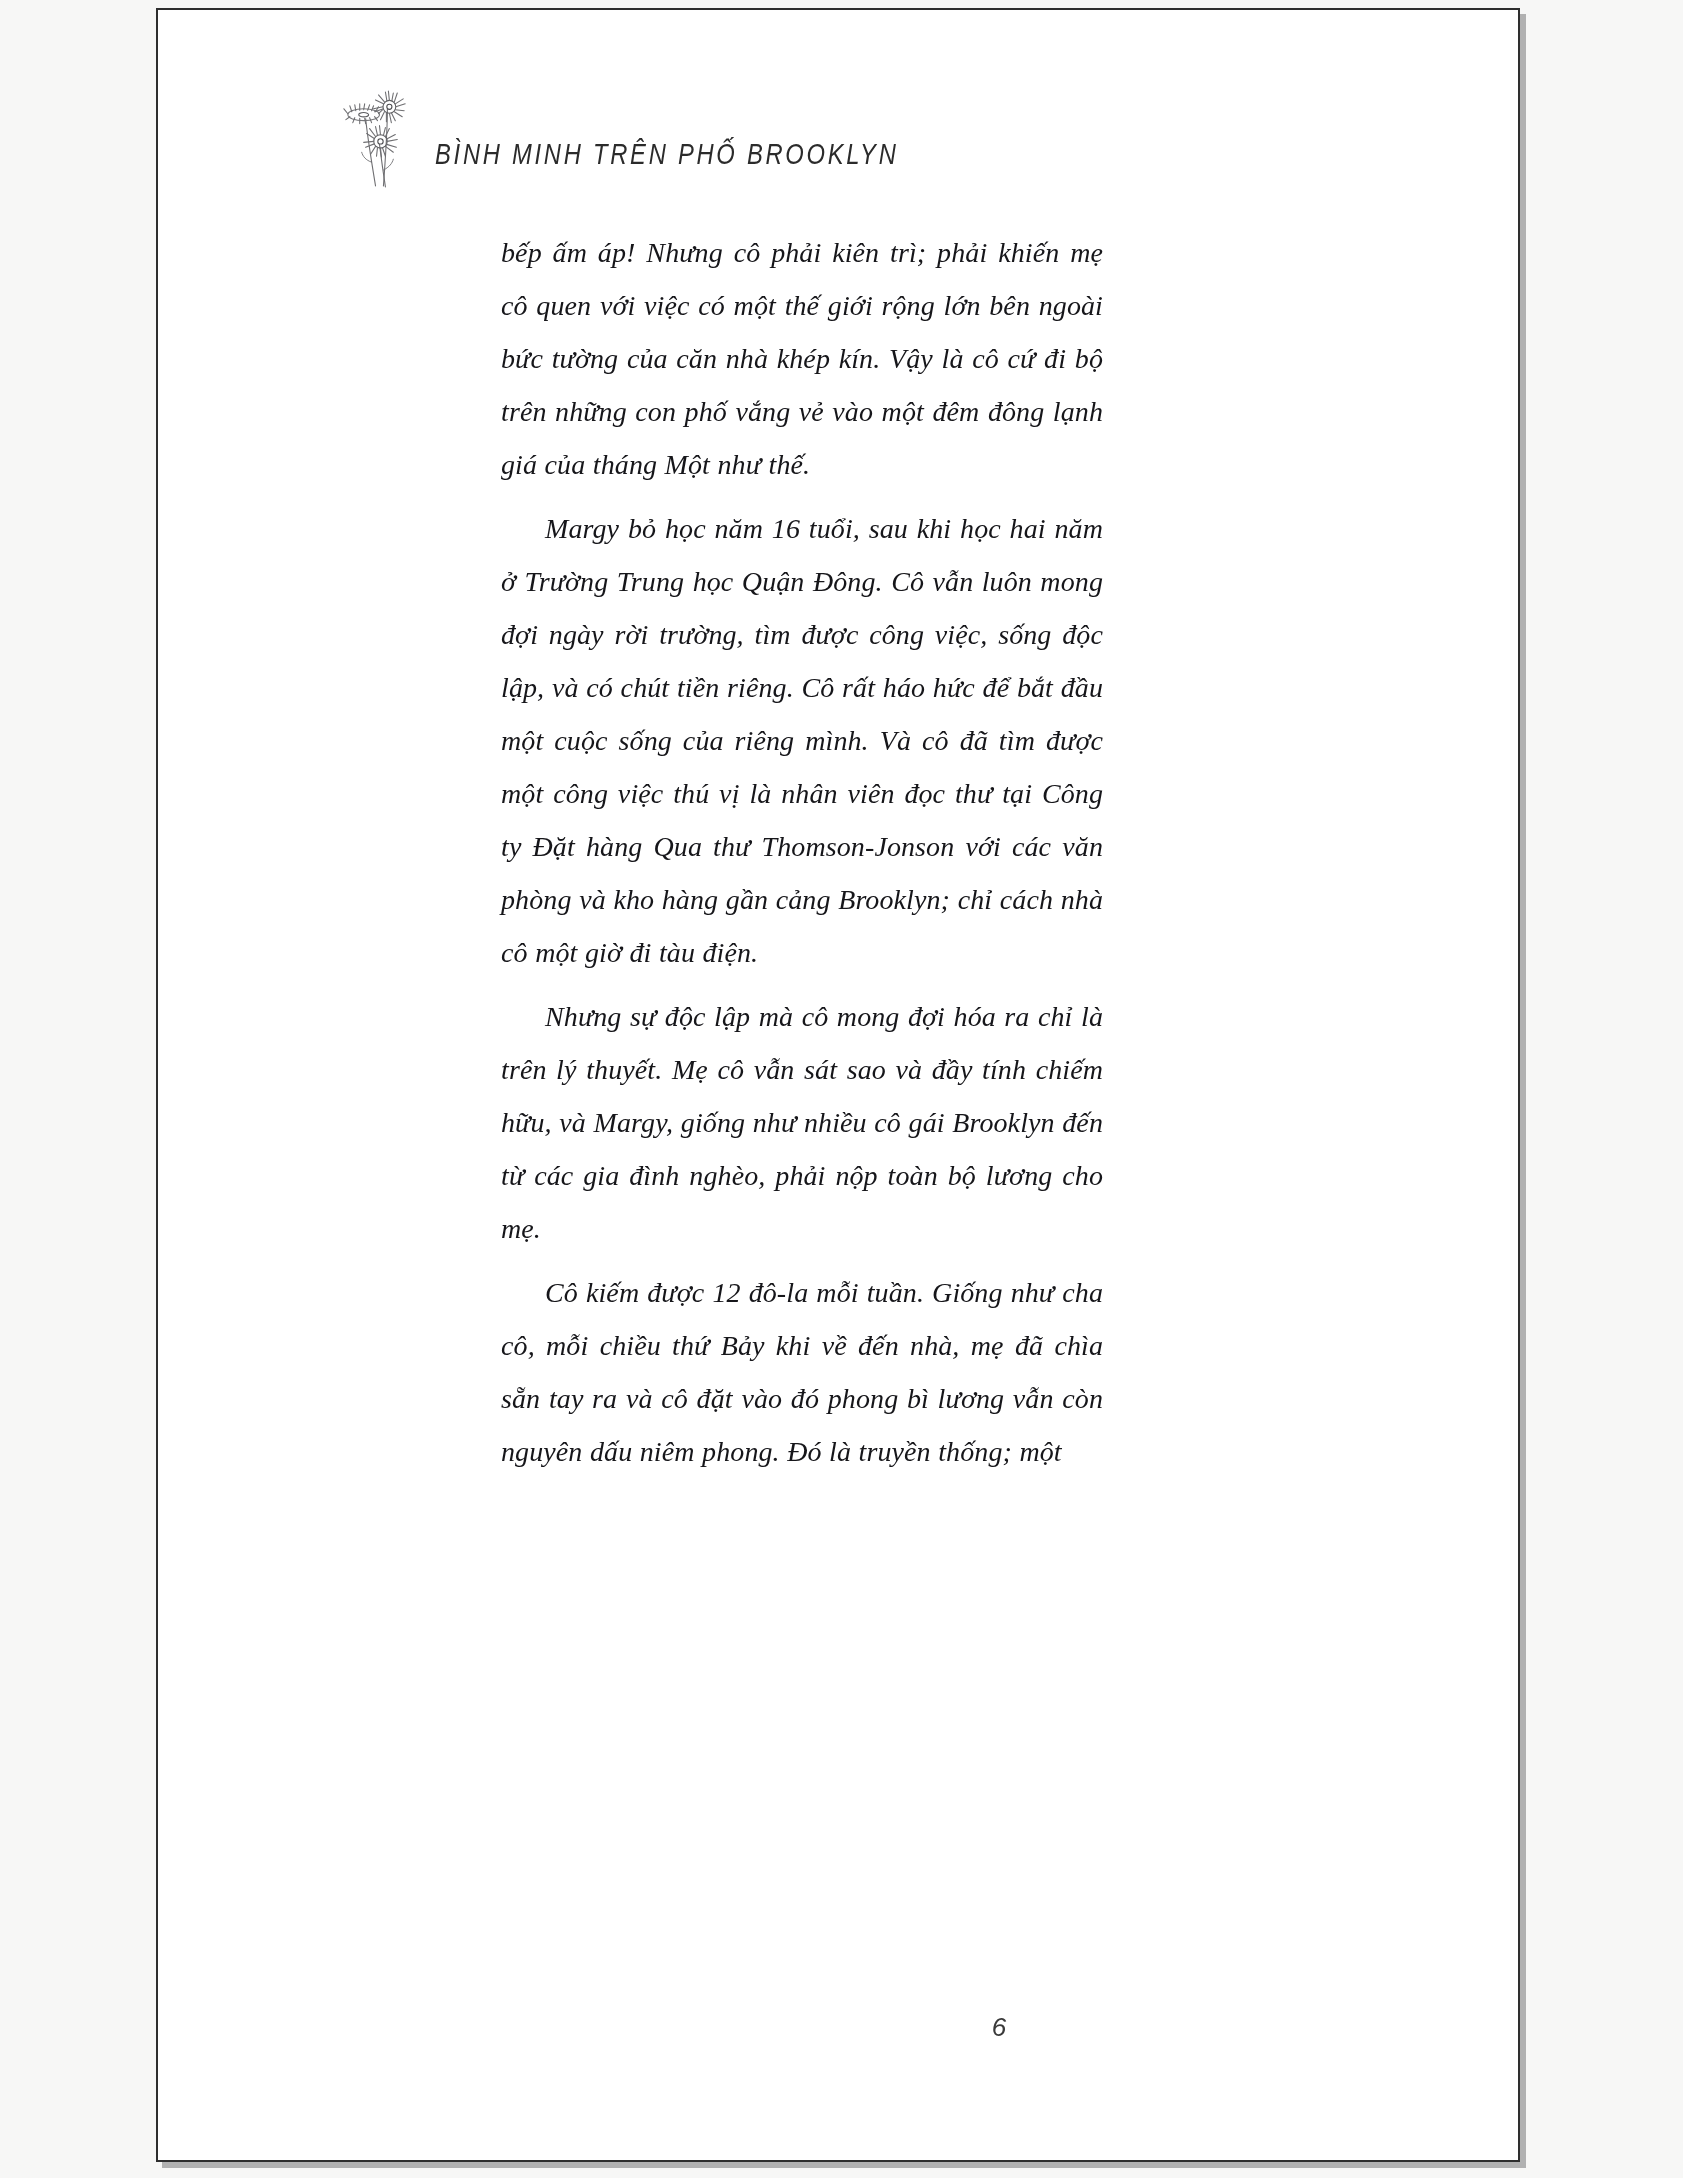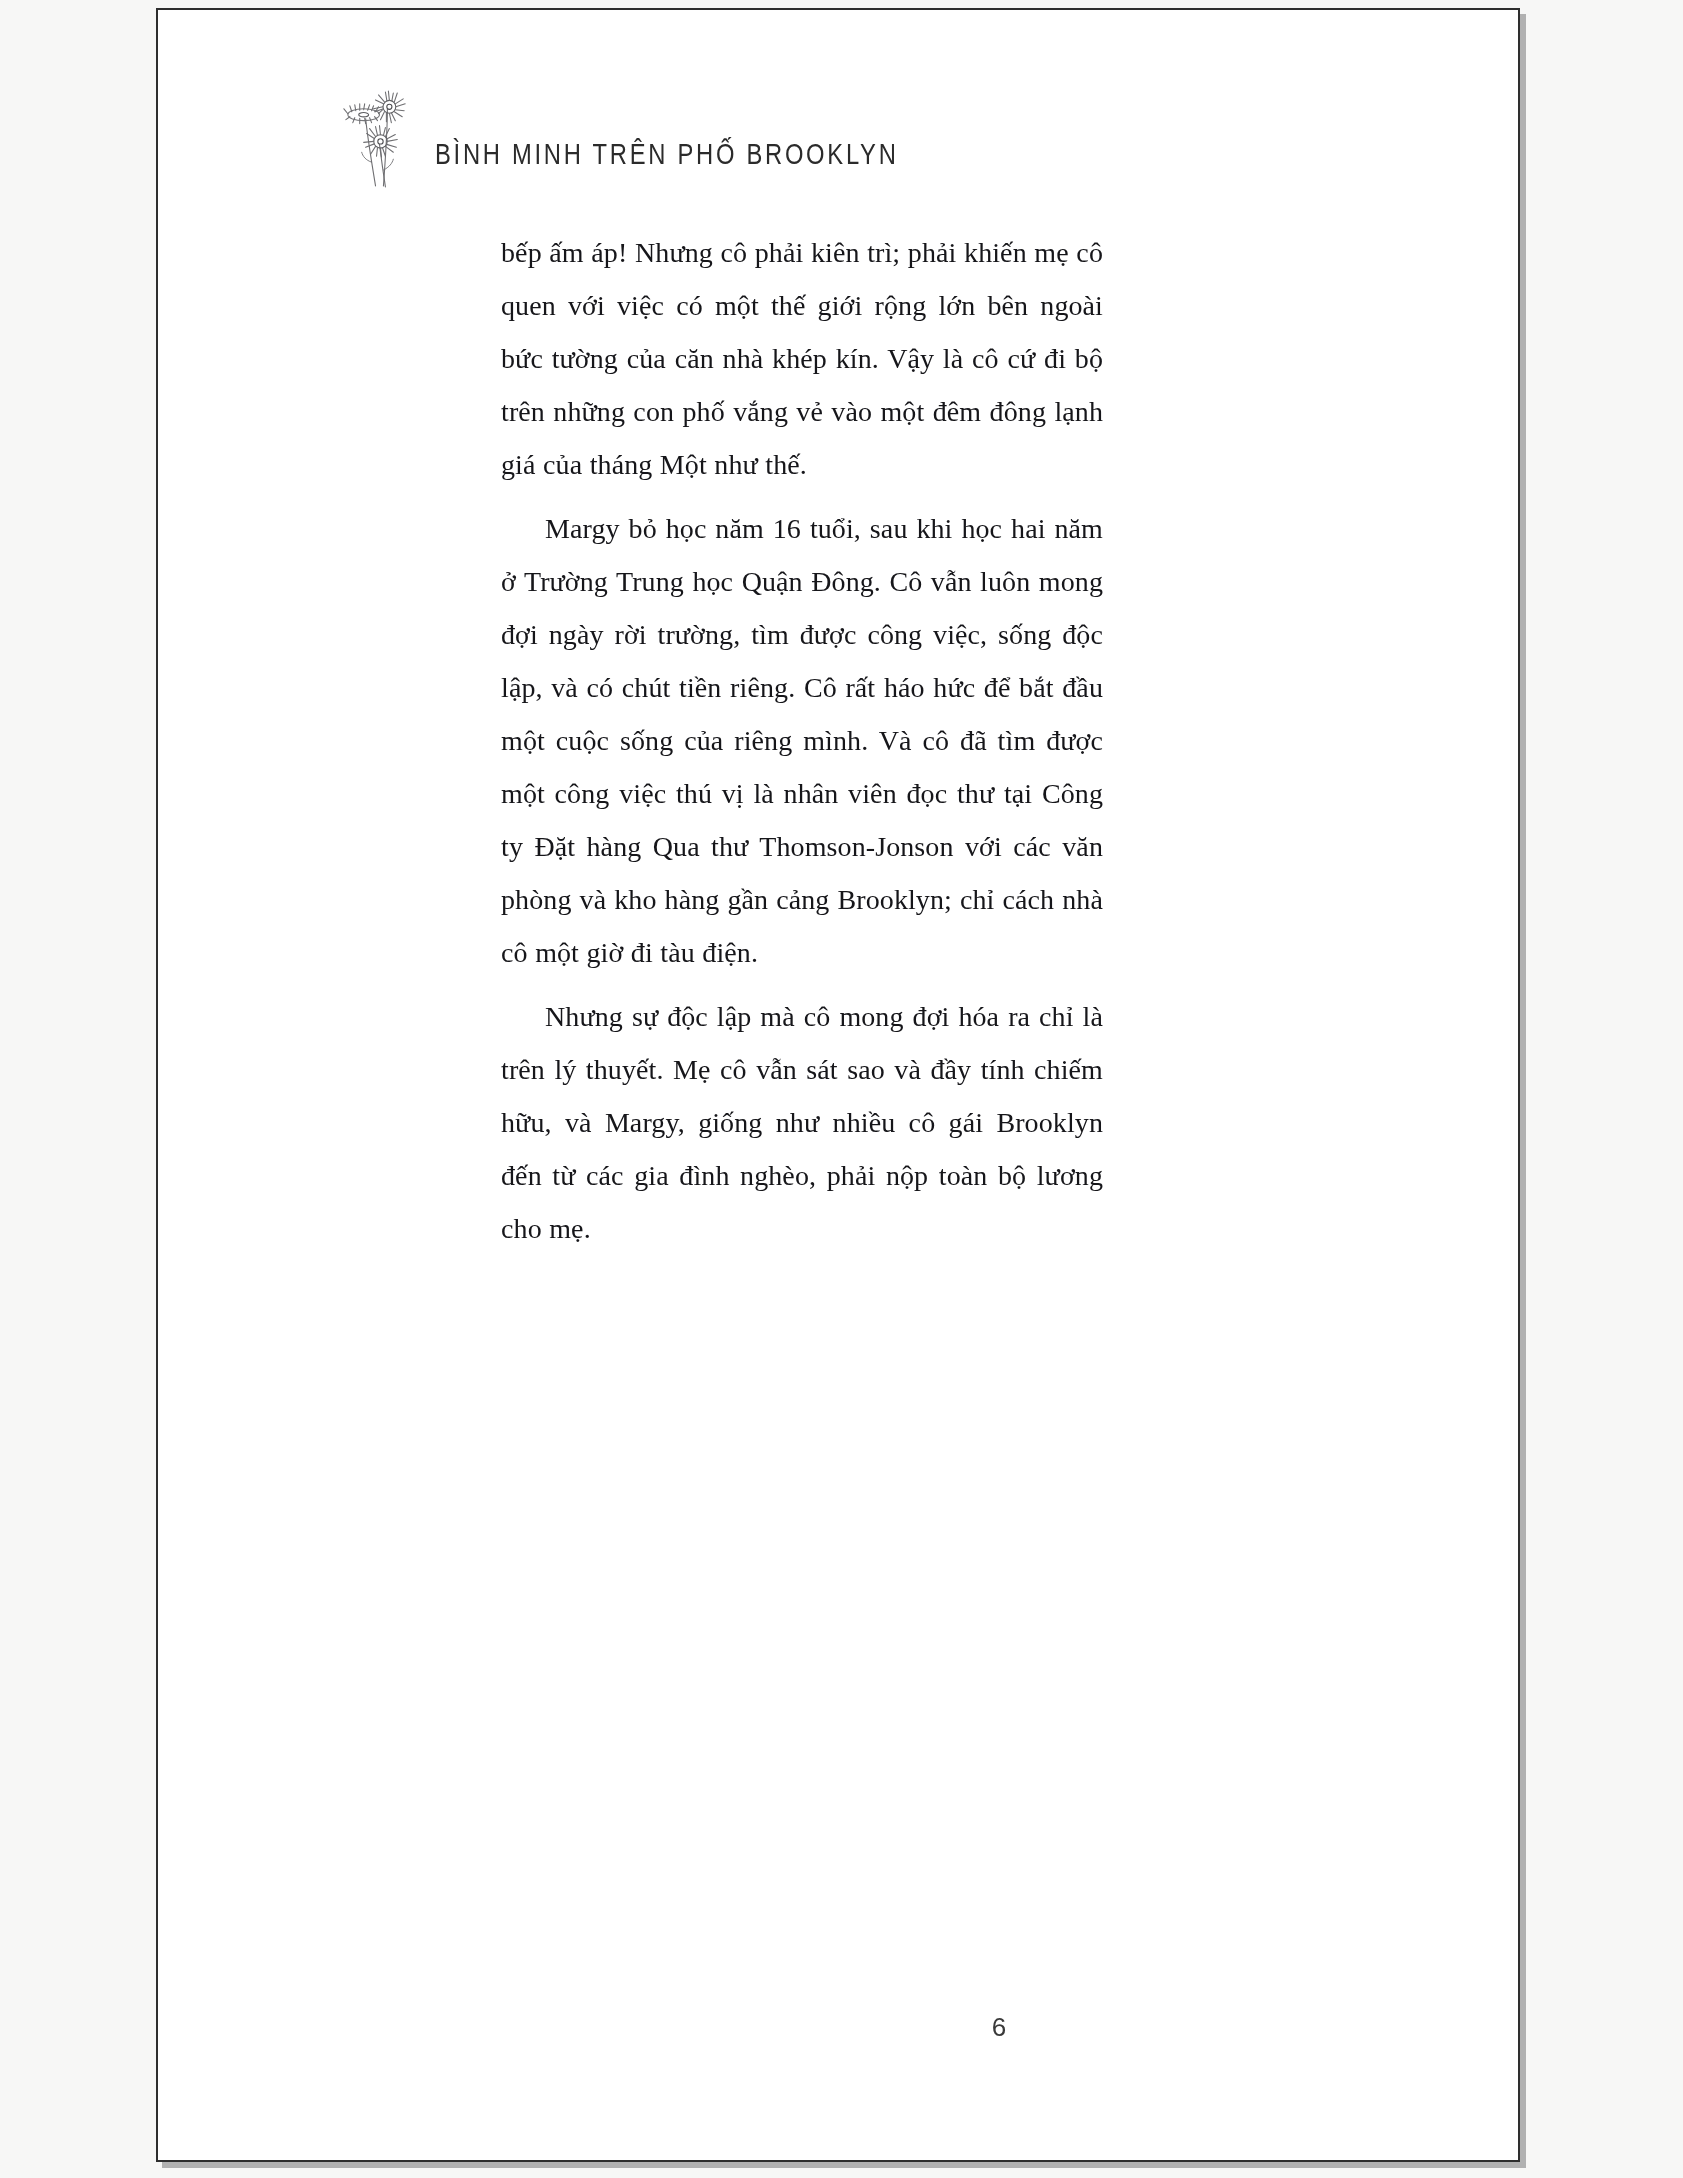--- a/index.html
+++ b/index.html
@@ -14,20 +14,21 @@
     overflow: hidden;
   }
 
   
   .canvas {
     position: absolute;
     left: 0; top: 0;
     width: 1683px;
     height: 2178px;
     background: #f97316;
+    font-style: italic;
   }
 
   
   .surround {
     position: absolute;
     left: 0; top: 0;
     width: 1683px;
     height: 2178px;
     background: #f7f7f6;
   }
@@ -157,19 +158,20 @@
           </g>
         </svg>
       </div>
       <div class="header-title">BÌNH MINH TRÊN PHỐ BROOKLYN</div>
     </div>
 
     <div class="text-column">
       <p class="para">bếp ấm áp! Nhưng cô phải kiên trì; phải khiến mẹ cô quen với việc có một thế giới rộng lớn bên ngoài bức tường của căn nhà khép kín. Vậy là cô cứ đi bộ trên những con phố vắng vẻ vào một đêm đông lạnh giá của tháng Một như thế.</p>
       <p class="para indent">Margy bỏ học năm 16 tuổi, sau khi học hai năm ở Trường Trung học Quận Đông. Cô vẫn luôn mong đợi ngày rời trường, tìm được công việc, sống độc lập, và có chút tiền riêng. Cô rất háo hức để bắt đầu một cuộc sống của riêng mình. Và cô đã tìm được một công việc thú vị là nhân viên đọc thư tại Công ty Đặt hàng Qua thư Thomson-Jonson với các văn phòng và kho hàng gần cảng Brooklyn; chỉ cách nhà cô một giờ đi tàu điện.</p>
       <p class="para indent">Nhưng sự độc lập mà cô mong đợi hóa ra chỉ là trên lý thuyết. Mẹ cô vẫn sát sao và đầy tính chiếm hữu, và Margy, giống như nhiều cô gái Brooklyn đến từ các gia đình nghèo, phải nộp toàn bộ lương cho mẹ.</p>
+      <p class="para indent">Cô kiếm được 12 đô-la mỗi tuần. Giống như cha cô, mỗi chiều thứ Bảy khi về đến nhà, mẹ đã chìa sẵn tay ra và cô đặt vào đó phong bì lương vẫn còn nguyên dấu niêm phong. Đó là truyền thống; một</p>
     </div>
 
     <div class="folio">6</div>
 
   </div>
 </div>
 
 
 </body></html>

